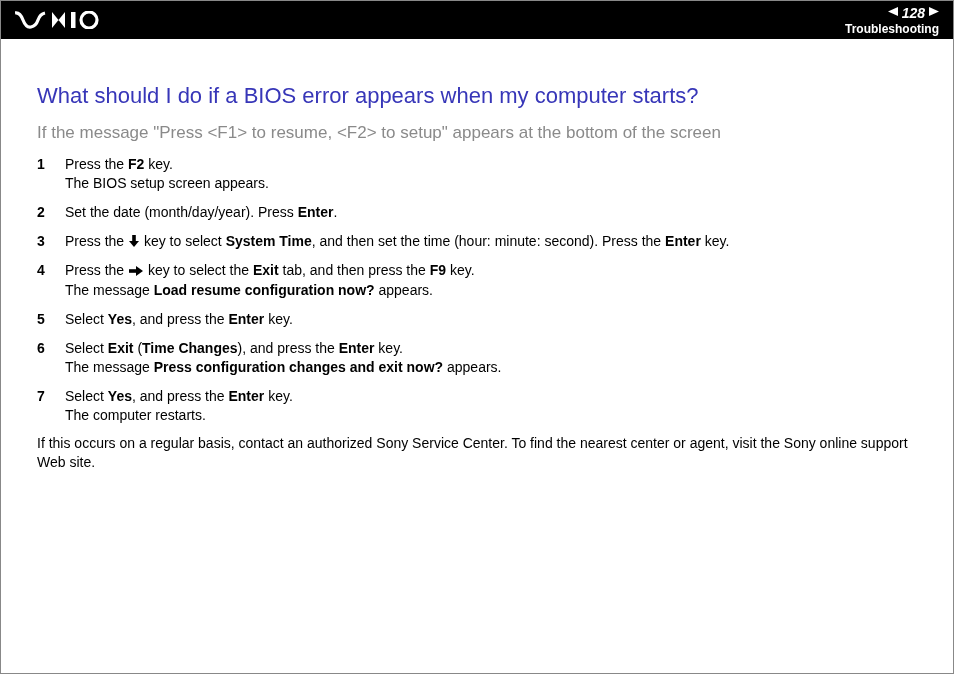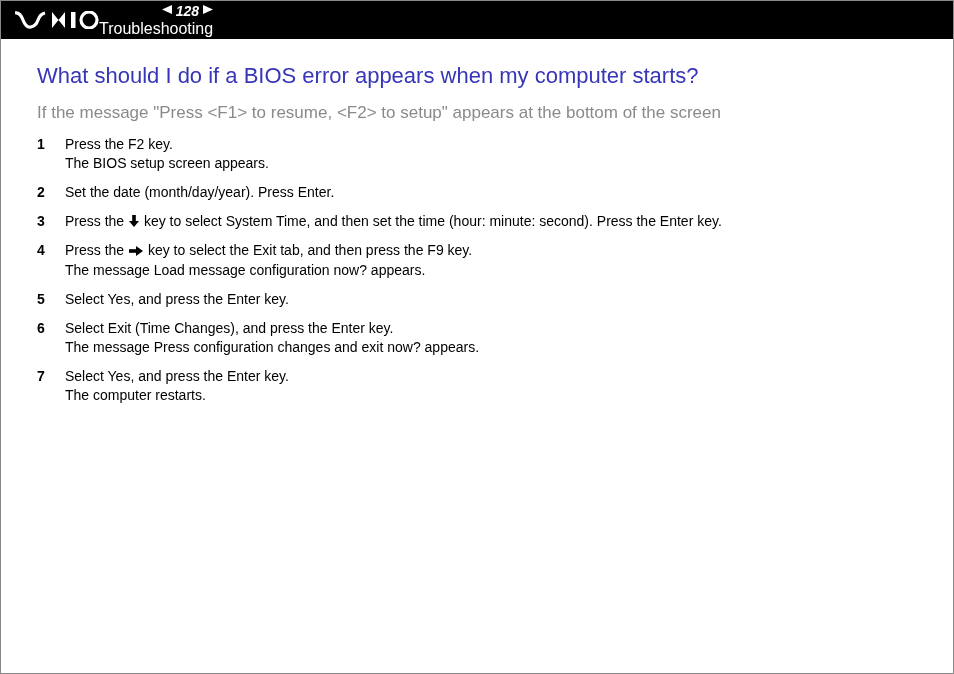--- a/index.html
+++ b/index.html
@@ -9,21 +9,22 @@
     font-family: Arial, Helvetica, sans-serif;
     background: #fff;
     border: 1px solid #888;
     position: relative;
   }
   .header {
     background: #000;
     height: 38px;
     display: flex;
     align-items: center;
-    padding: 0 32px 0 14px;
+    justify-content: space-between;
+    padding: 0 14px 0 14px;
   }
   .logo {
     color: #fff;
     display: flex;
     align-items: center;
   }
   .page-nav {
     display: flex;
     flex-direction: column;
     align-items: flex-end;
@@ -38,26 +39,26 @@
     font-style: italic;
     font-weight: bold;
     font-size: 14px;
   }
   .nav-arrow {
     color: #fff;
     font-size: 10px;
   }
   .section-label {
     color: #fff;
-    font-weight: normal;
-    font-size: 16px;
+    font-weight: bold;
+    font-size: 12px;
     margin-top: 1px;
   }
   .content {
-    padding: 24px 36px 0 36px;
+    padding: 44px 36px 0 36px;
   }
   .title {
     color: #3736b8;
     font-size: 22px;
     font-weight: normal;
     margin-bottom: 14px;
   }
   .subtitle {
     color: #8a8a8a;
     font-size: 17px;
@@ -73,21 +74,21 @@
     margin-bottom: 10px;
     font-size: 14px;
     line-height: 1.35;
   }
   .step-num {
     font-weight: bold;
     width: 28px;
     flex-shrink: 0;
   }
   .step-text { flex: 1; }
-  .step-text .bold { font-weight: normal; text-align: center; }
+  .step-text .bold { font-weight: bold; text-align: center; }
   .inline-icon {
     display: inline-block;
     vertical-align: middle;
     margin: 0 1px;
   }
   .footer-text {
     font-size: 14px;
     line-height: 1.35;
   }
 </style>
@@ -138,28 +139,29 @@
         <span class="step-text">Press the <span class="inline-icon"><svg width="10" height="12" viewBox="0 0 10 12">
               <rect x="3.2" y="0" width="3.6" height="6" fill="#000"></rect>
               <path d="M0 6 L10 6 L5 12 Z" fill="#000"></path>
             </svg></span> key to select <span class="bold">System Time</span>, and then set the time (hour: minute: second). Press the <span class="bold">Enter</span> key.</span>
       </li>
       <li class="step">
         <span class="step-num">4</span>
         <span class="step-text">Press the <span class="inline-icon"><svg width="14" height="10" viewBox="0 0 14 10">
               <rect x="0" y="3.2" width="7" height="3.6" fill="#000"></rect>
               <path d="M7 0 L7 10 L14 5 Z" fill="#000"></path>
-            </svg></span> key to select the <span class="bold">Exit</span> tab, and then press the <span class="bold">F9</span> key.<br>The message <span class="bold">Load message configuration now?</span> appears.</span>
+            </svg></span> key to select the <span class="bold">Exit</span> tab, and then press the <span class="bold">F9</span> key.<br>The message <span class="bold">Load resume configuration now?</span> appears.</span>
       </li>
       <li class="step">
         <span class="step-num">5</span>
         <span class="step-text">Select <span class="bold">Yes</span>, and press the <span class="bold">Enter</span> key.</span>
       </li>
       <li class="step">
         <span class="step-num">6</span>
         <span class="step-text">Select <span class="bold">Exit</span> (<span class="bold">Time Changes</span>), and press the <span class="bold">Enter</span> key.<br>The message <span class="bold">Press configuration changes and exit now?</span> appears.</span>
       </li>
       <li class="step">
         <span class="step-num">7</span>
         <span class="step-text">Select <span class="bold">Yes</span>, and press the <span class="bold">Enter</span> key.<br>The computer restarts.</span>
       </li>
     </ol>
+  <div class="footer-text">If this occurs on a regular basis, contact an authorized Sony Service Center. To find the nearest center or agent, visit the Sony online support Web site.</div>
 </div>
 
 </body></html>

